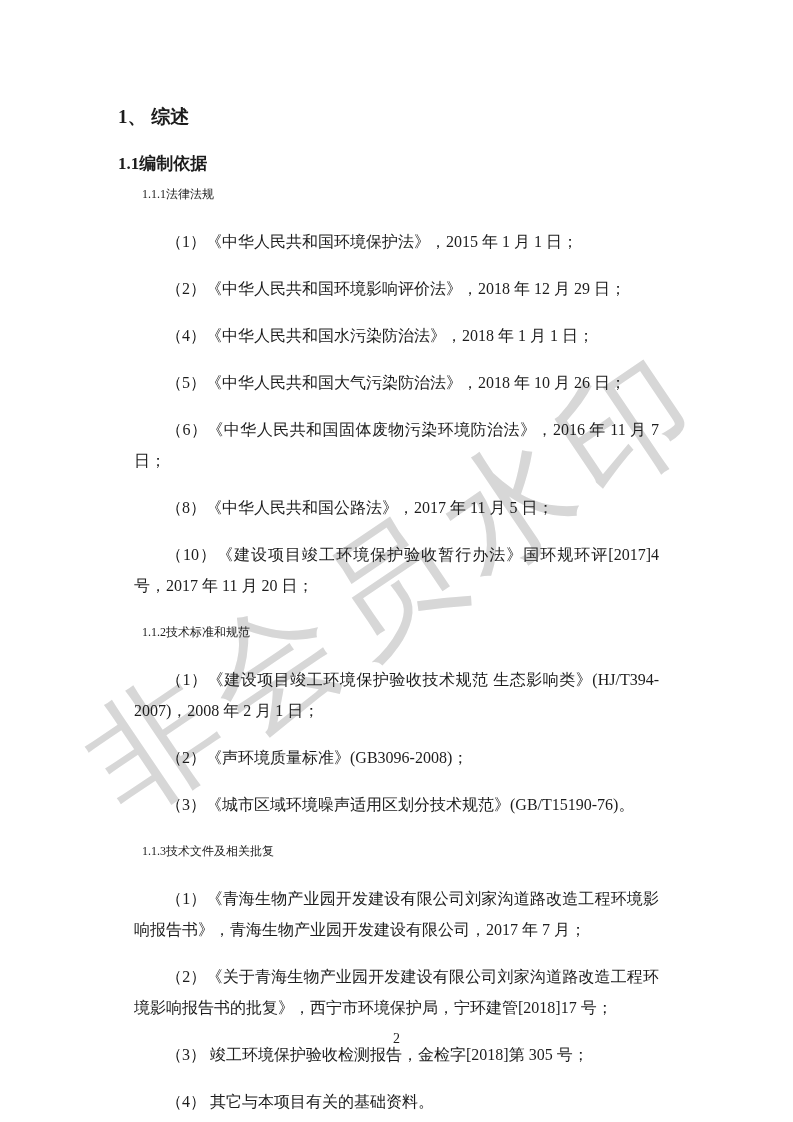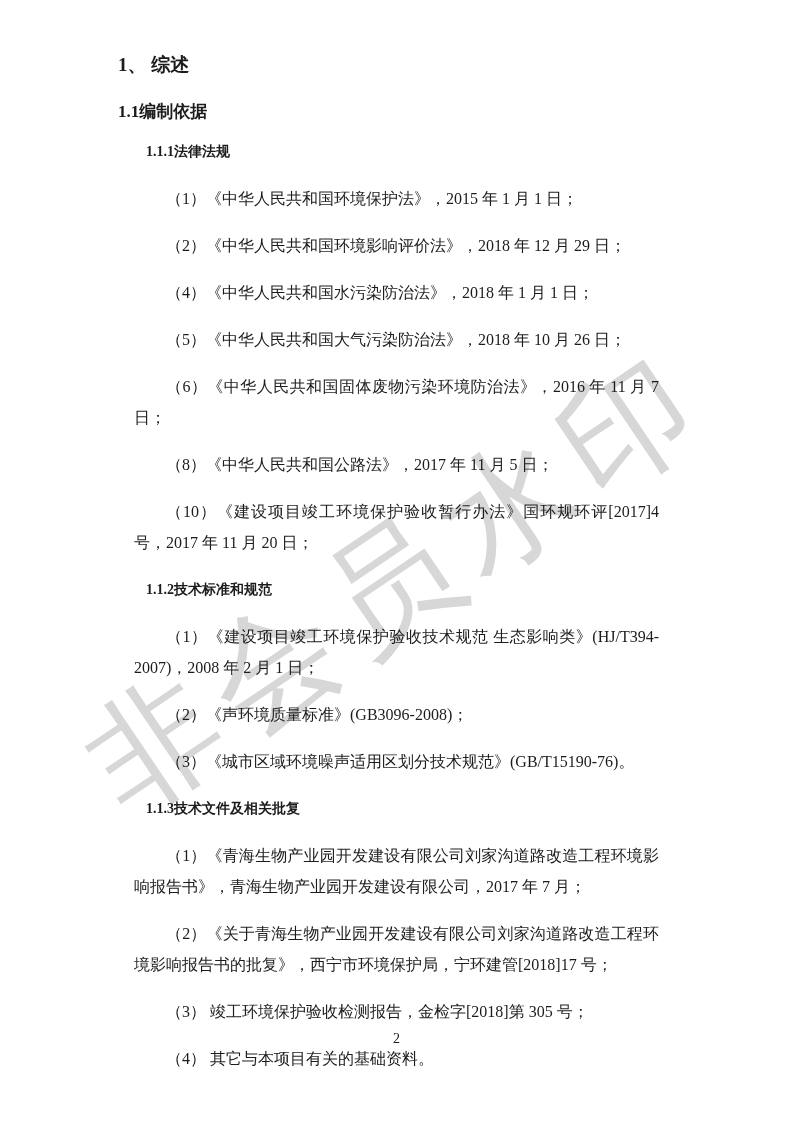--- a/index.html
+++ b/index.html
@@ -27,37 +27,37 @@
     color: #d7d7d7;
     letter-spacing: 14px;
     white-space: nowrap;
     z-index: 0;
     user-select: none;
     pointer-events: none;
   }
   .content {
     position: relative;
     z-index: 1;
-    padding: 50px 118px 0 118px;
+    padding: 102px 118px 0 118px;
   }
   h1.doc-title {
     font-size: 19px;
     font-weight: bold;
     line-height: 30px;
     margin: 0 0 18px 0;
   }
   h2.sec-heading {
     font-size: 17px;
     font-weight: bold;
     line-height: 27px;
-    margin: 0 0 11px 0;
+    margin: 0 0 2px 0;
   }
   h3.sub-heading {
-    font-size: 14px;
-    font-weight: bold;
+    font-size: 12px;
+    font-weight: normal;
     line-height: 31px;
     margin: 0;
     text-indent: 2em;
   }
   p.para {
     font-size: 16px;
     line-height: 31px;
     margin: 16px;
     text-indent: 2em;
     text-align: justify;

